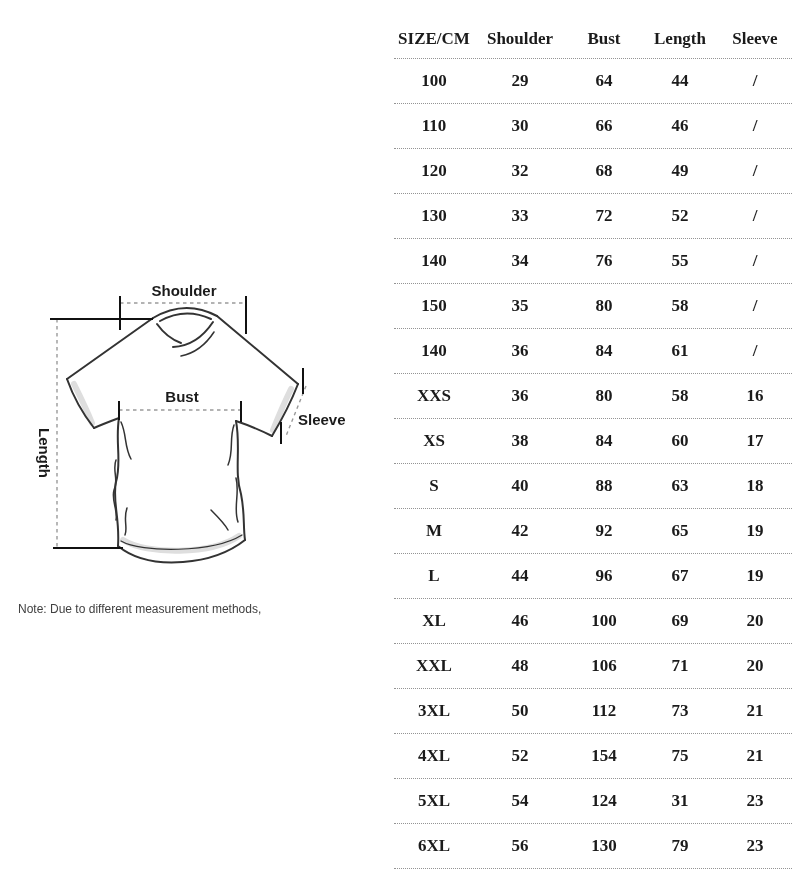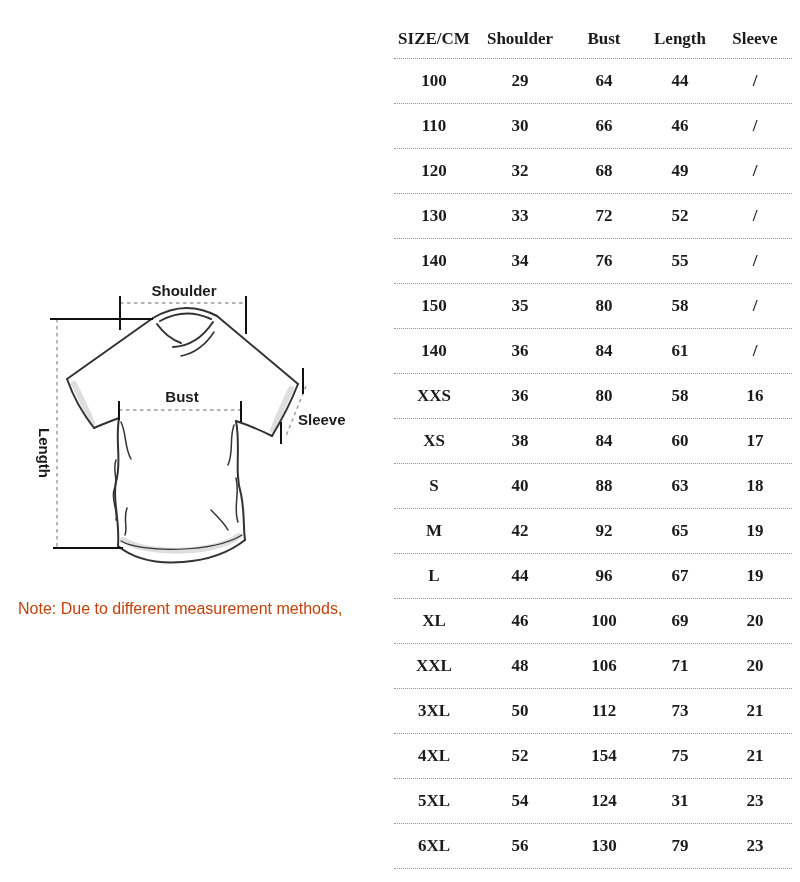--- a/index.html
+++ b/index.html
@@ -18,21 +18,21 @@
   .trow.header { height:38px; }
   .tcell {
     text-align:center; font-size:17px; font-weight:bold; color:#1b1b1b;
     white-space:nowrap;
   }
   
   .diagram { position:absolute; left:15px; top:272px; width:345px; height:300px; }
   .diagram svg { display:block; width:100%; height:100%; }
   .dia-label { font-family:"Liberation Sans",sans-serif; font-size:15px; font-weight:bold; fill:#1b1b1b; }
   
-  .note { position:absolute; left:18px; top:597px; font-size:16px; line-height:24px; color:#c2410c; }
+  .note { position:absolute; left:18px; top:597px; font-size:12px; line-height:24px; color:#404040; }
 </style>
 </head>
 <body>
 
 <div class="page">
 
   <div class="diagram">
     <svg viewBox="0 0 345 300">
 
       <g stroke="#dedede" stroke-width="6" fill="none" stroke-linecap="round">

